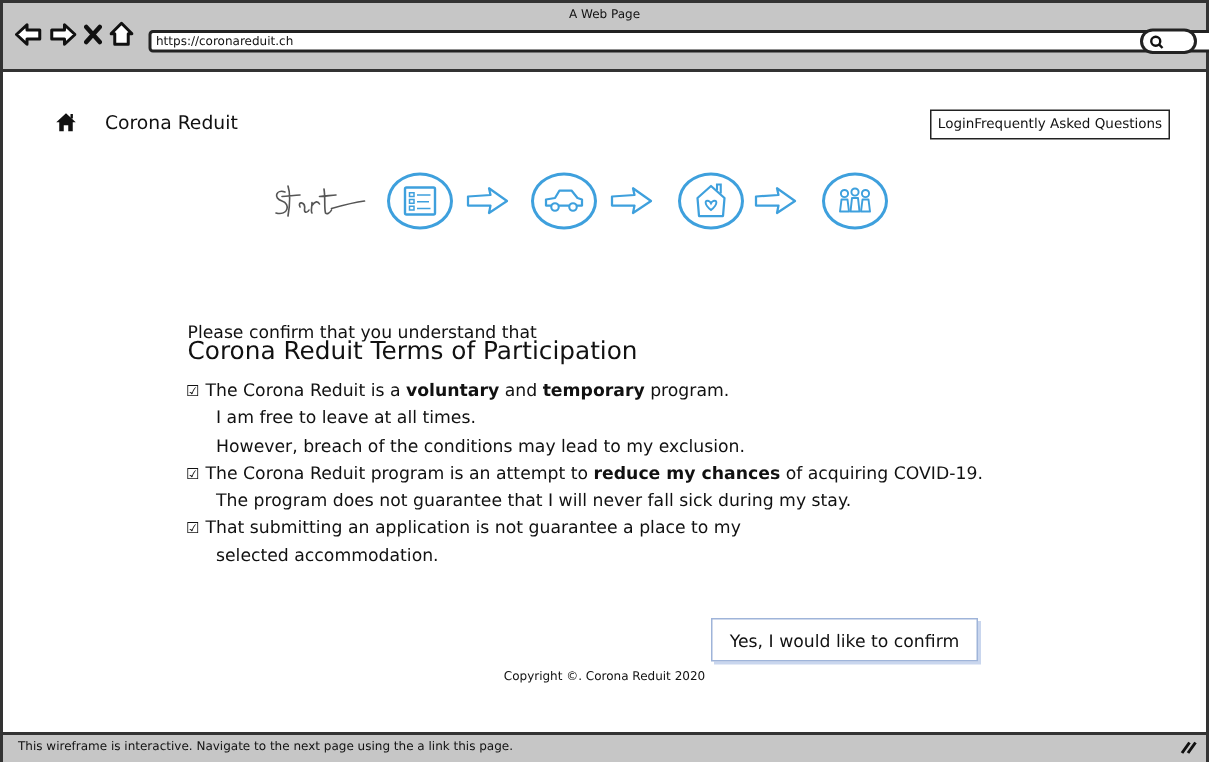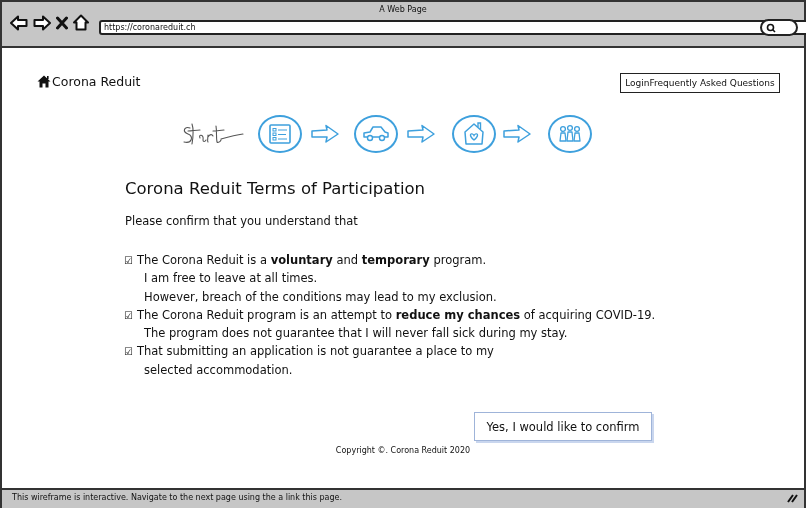--- a/index.html
+++ b/index.html
@@ -26,21 +26,21 @@
       font-size: 8px; line-height: 11px; padding-left: 3px; color: #111;
     }
     .search-pill {
       position: absolute; left: 758px; top: 17px; width: 38px; height: 17px;
       border: 2px solid #222; border-radius: 9px; background: #fff;
     }
     .search-pill svg { position: absolute; left: 4px; top: 2px; }
 
     .content { position: absolute; left: 0; top: 46px; width: 802px; height: 440px; background: #fff; }
 
-    .brand { position: absolute; left: 35px; top: 26px; display: flex; align-items: center; gap: 1px; }
+    .brand { position: absolute; left: 35px; top: 26px; display: flex; align-items: center; gap: 19px; }
     .brand-name { font-size: 12.5px; color: #111; }
 
     .top-links {
       position: absolute; left: 618px; top: 25px; width: 160px; height: 20px;
       border: 1.5px solid #222; display: flex; align-items: center; justify-content: center; gap: 0;
       font-size: 9px; color: #111; background: #fff;
     }
     .top-links span { cursor: pointer; }
 
     .steps { position: absolute; left: 178px; top: 64px; width: 420px; height: 44px; }
@@ -172,21 +172,21 @@
           <circle cx="6" cy="5" r="2.4" fill="none" stroke="#3ea0dd" stroke-width="1.3"></circle>
           <path d="M3 17 L4 9 L8 9 L9 17 Z" fill="none" stroke="#3ea0dd" stroke-width="1.3" stroke-linejoin="round"></path>
           <circle cx="13" cy="4" r="2.4" fill="none" stroke="#3ea0dd" stroke-width="1.3"></circle>
           <path d="M10 17 L11 8 L15 8 L16 17 Z" fill="none" stroke="#3ea0dd" stroke-width="1.3" stroke-linejoin="round"></path>
           <circle cx="20" cy="5" r="2.4" fill="none" stroke="#3ea0dd" stroke-width="1.3"></circle>
           <path d="M17 17 L18 9 L22 9 L23 17 Z" fill="none" stroke="#3ea0dd" stroke-width="1.3" stroke-linejoin="round"></path>
         </svg>
       </div>
     </div>
 
-    <h1 class="page-title" style="font-weight:normal;">Corona Reduit Terms of Participation</h1>
+    <h1 class="page-title" style="font-weight:normal;margin-top:45px;">Corona Reduit Terms of Participation</h1>
     <p class="intro">Please confirm that you understand that</p>
 
     <div class="terms" id="terms">
         <div>
           <div class="term-line"><span class="check">☑</span><span>The Corona Reduit is a </span><b>voluntary</b><span> and </span><b>temporary</b><span> program.</span></div>
           <div class="term-line indent"><span>I am free to leave at all times.</span></div>
           <div class="term-line indent"><span>However, breach of the conditions may lead to my exclusion.</span></div>
         </div>
         <div>
           <div class="term-line"><span class="check">☑</span><span>The Corona Reduit program is an attempt to </span><b>reduce my chances</b><span> of acquiring COVID-19.</span></div>

